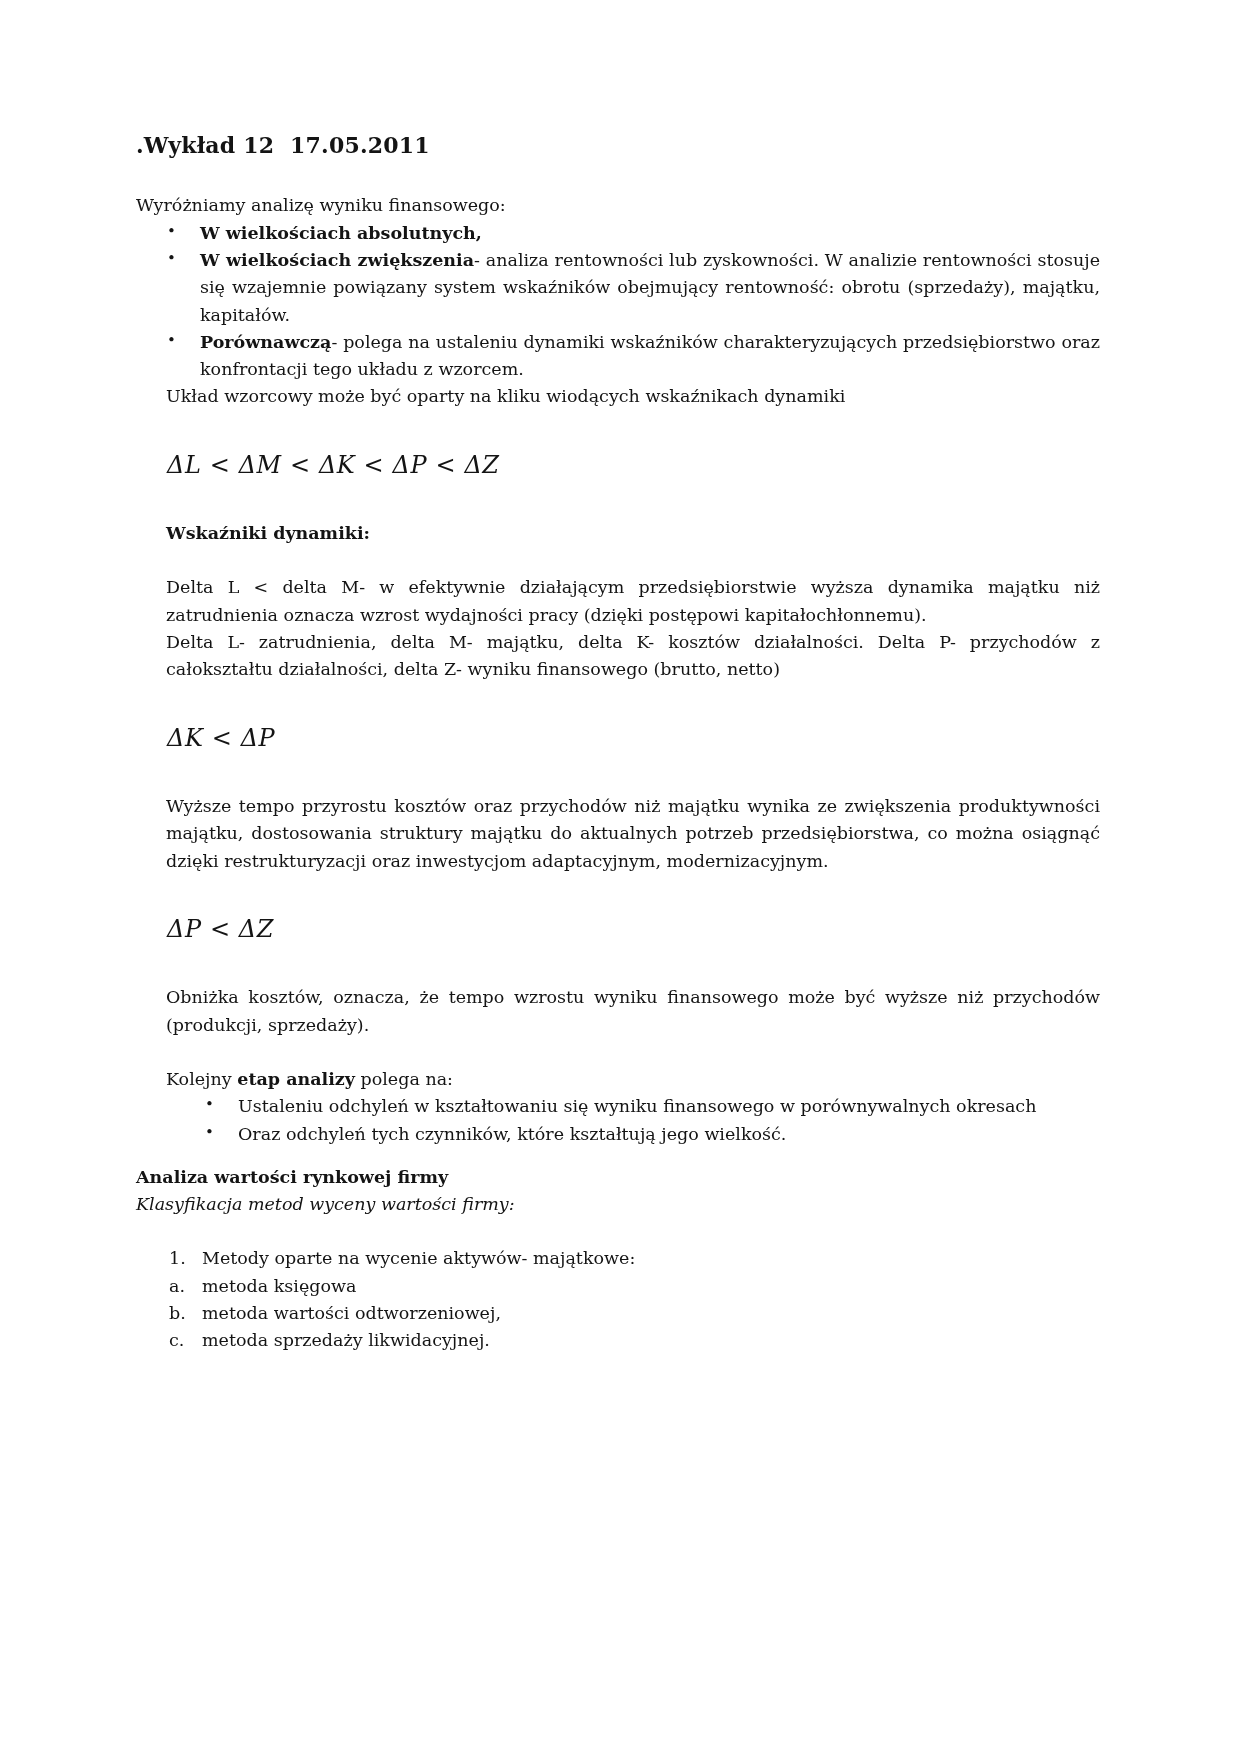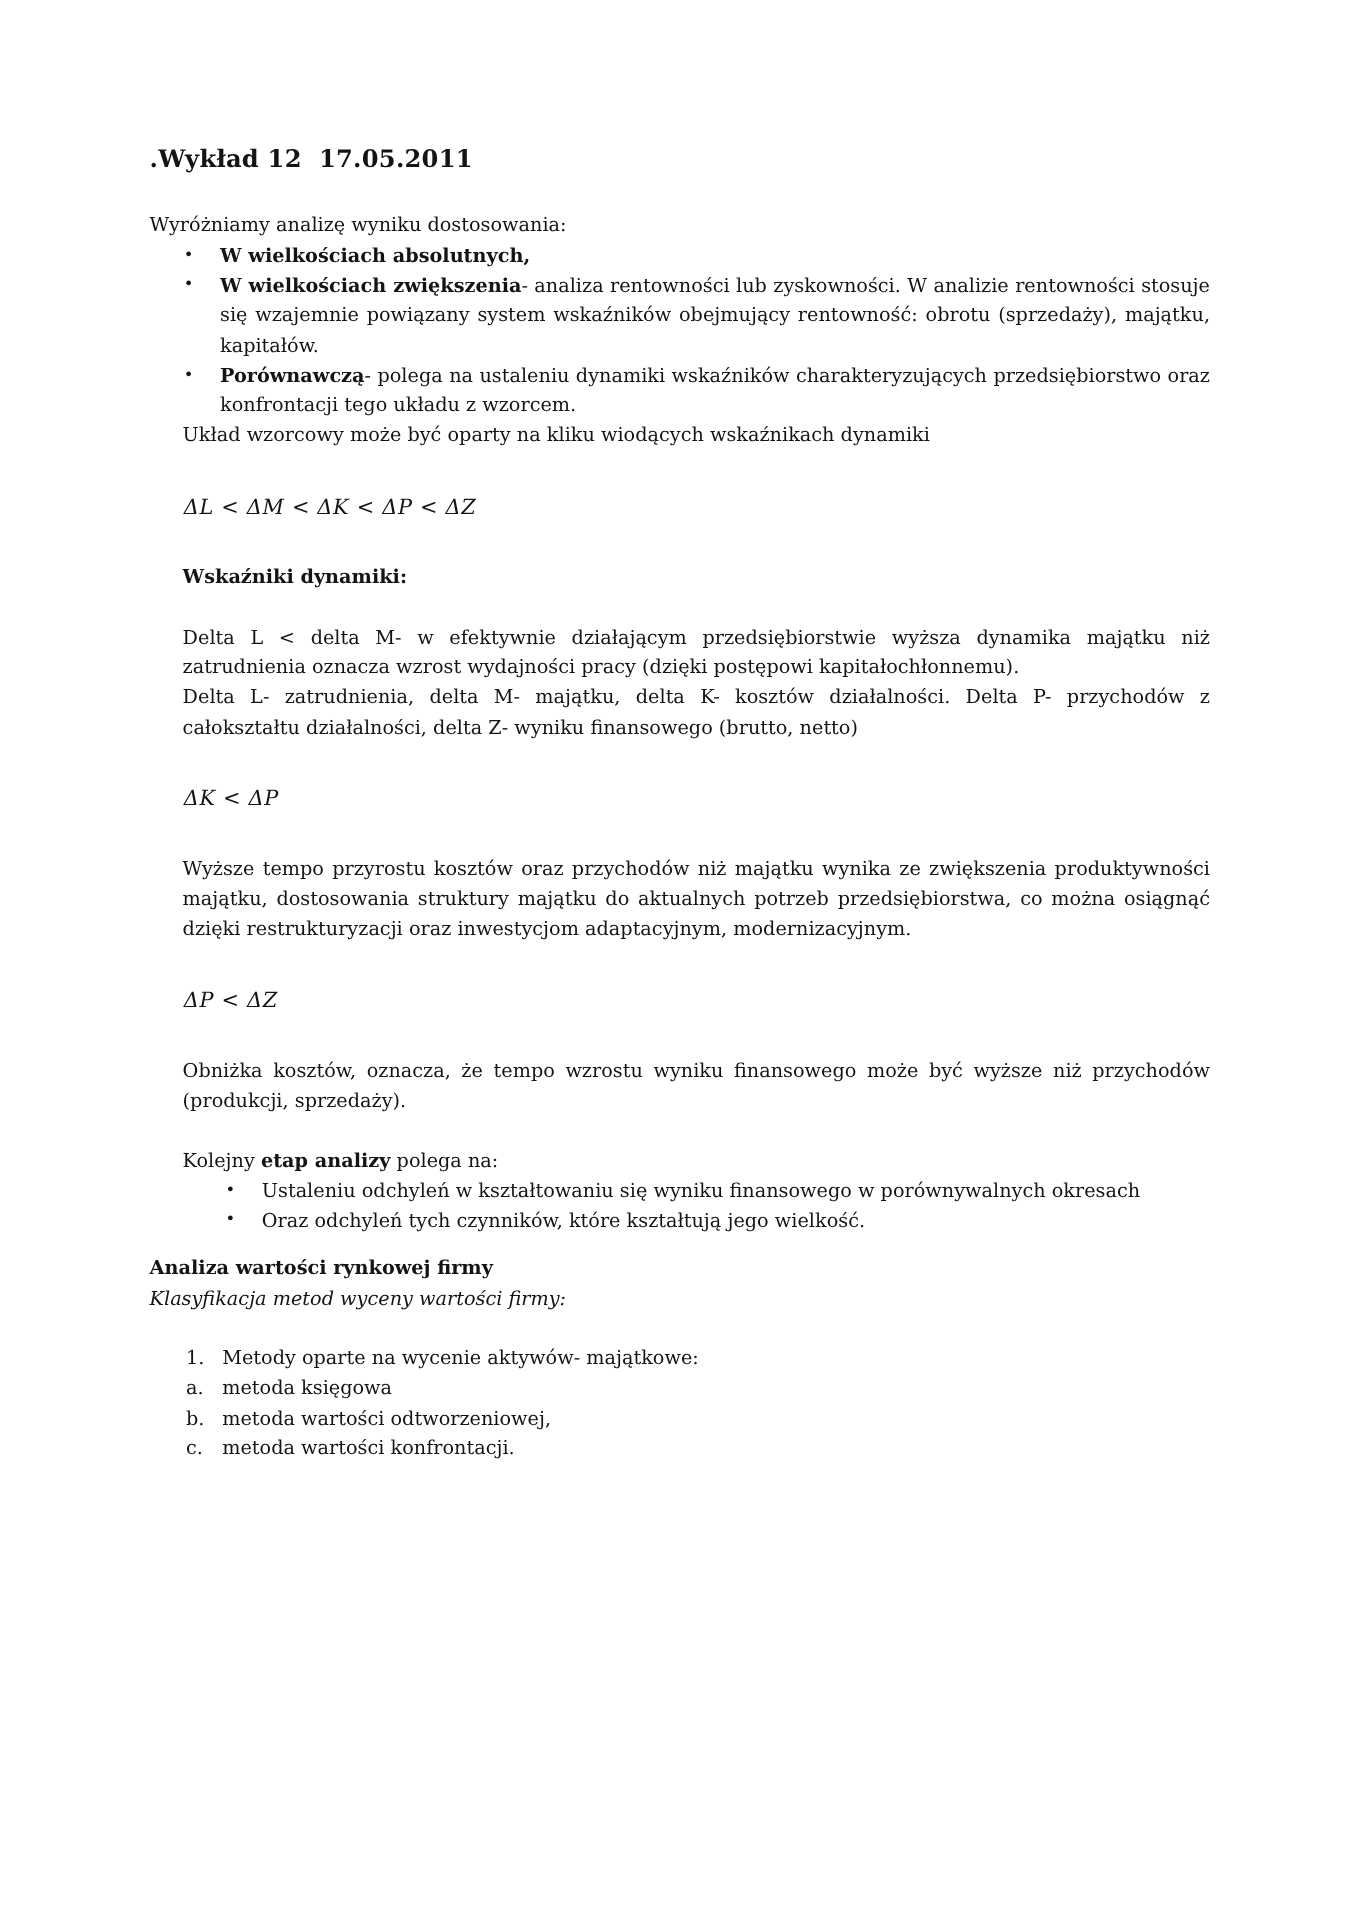--- a/index.html
+++ b/index.html
@@ -25,41 +25,41 @@
   }
   .para { text-align: justify; }
   .ind { margin-left: 30px; }
   .bold { font-weight: bold; }
   .italic { font-style: italic; }
   .mt1 { margin-top: 27px; }
   .mt2 { margin-top: 36px; }
   .mt3 { margin-top: 16px; }
   .formula {
     font-style: italic;
-    font-size: 19px;
+    font-size: 24px;
     letter-spacing: 0.6px;
     margin-left: 31px;
   }
   .list { list-style: none; }
   .li { display: flex; }
   .li .marker { flex: 0 0 33px; text-align: left; }
   .li .txt { flex: 1; text-align: justify; }
   .bl1 { margin-left: 31px; }
   .bl2 { margin-left: 69px; }
   .nl { margin-left: 33px; }
   .bullet-glyph { font-size: 15px; }
 </style>
 </head>
 <body>
 
 <div class="page">
 
   <h1 class="title">.Wykład 12  17.05.2011</h1>
 
-  <p class="para">Wyróżniamy analizę wyniku dostosowania:</p>
+  <p class="para">Wyróżniamy analizę wyniku finansowego:</p>
 
   <ul class="list bl1">
     <li class="li">
       <span class="marker bullet-glyph">•</span>
       <span class="txt"><span class="bold">W wielkościach absolutnych,</span><span></span></span>
     </li>
     <li class="li">
       <span class="marker bullet-glyph">•</span>
       <span class="txt"><span class="bold">W wielkościach zwiększenia</span><span>- analiza rentowności lub zyskowności. W analizie rentowności stosuje się wzajemnie powiązany system wskaźników obejmujący rentowność: obrotu (sprzedaży), majątku, kapitałów.</span></span>
     </li>
@@ -111,17 +111,17 @@
     <li class="li">
       <span class="marker">a.</span>
       <span class="txt">metoda księgowa</span>
     </li>
     <li class="li">
       <span class="marker">b.</span>
       <span class="txt">metoda wartości  odtworzeniowej,</span>
     </li>
     <li class="li">
       <span class="marker">c.</span>
-      <span class="txt">metoda wartości konfrontacji.</span>
+      <span class="txt">metoda sprzedaży likwidacyjnej.</span>
     </li>
   </ol>
 
 </div>
 
 </body></html>

